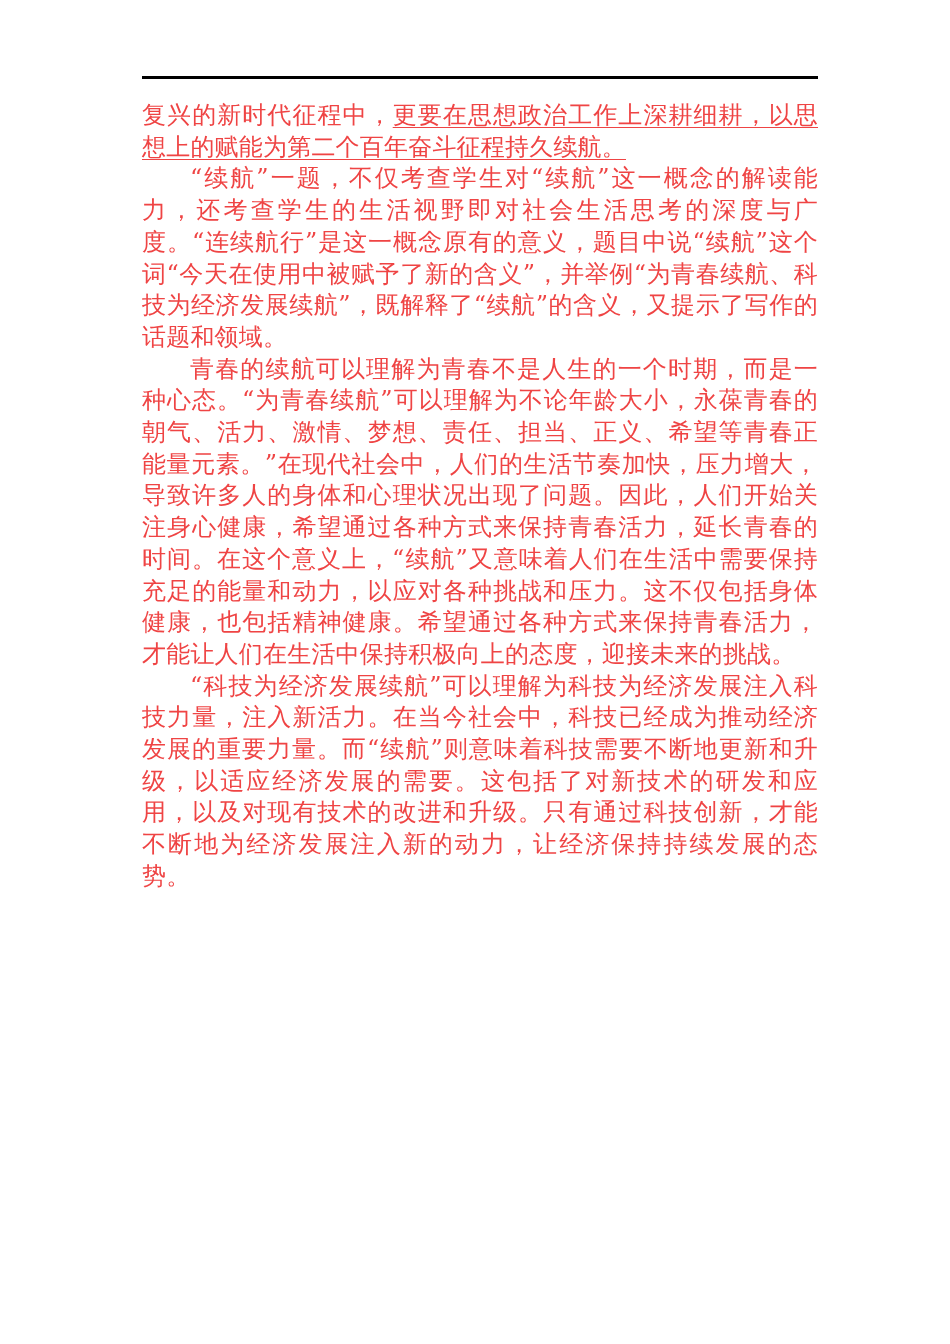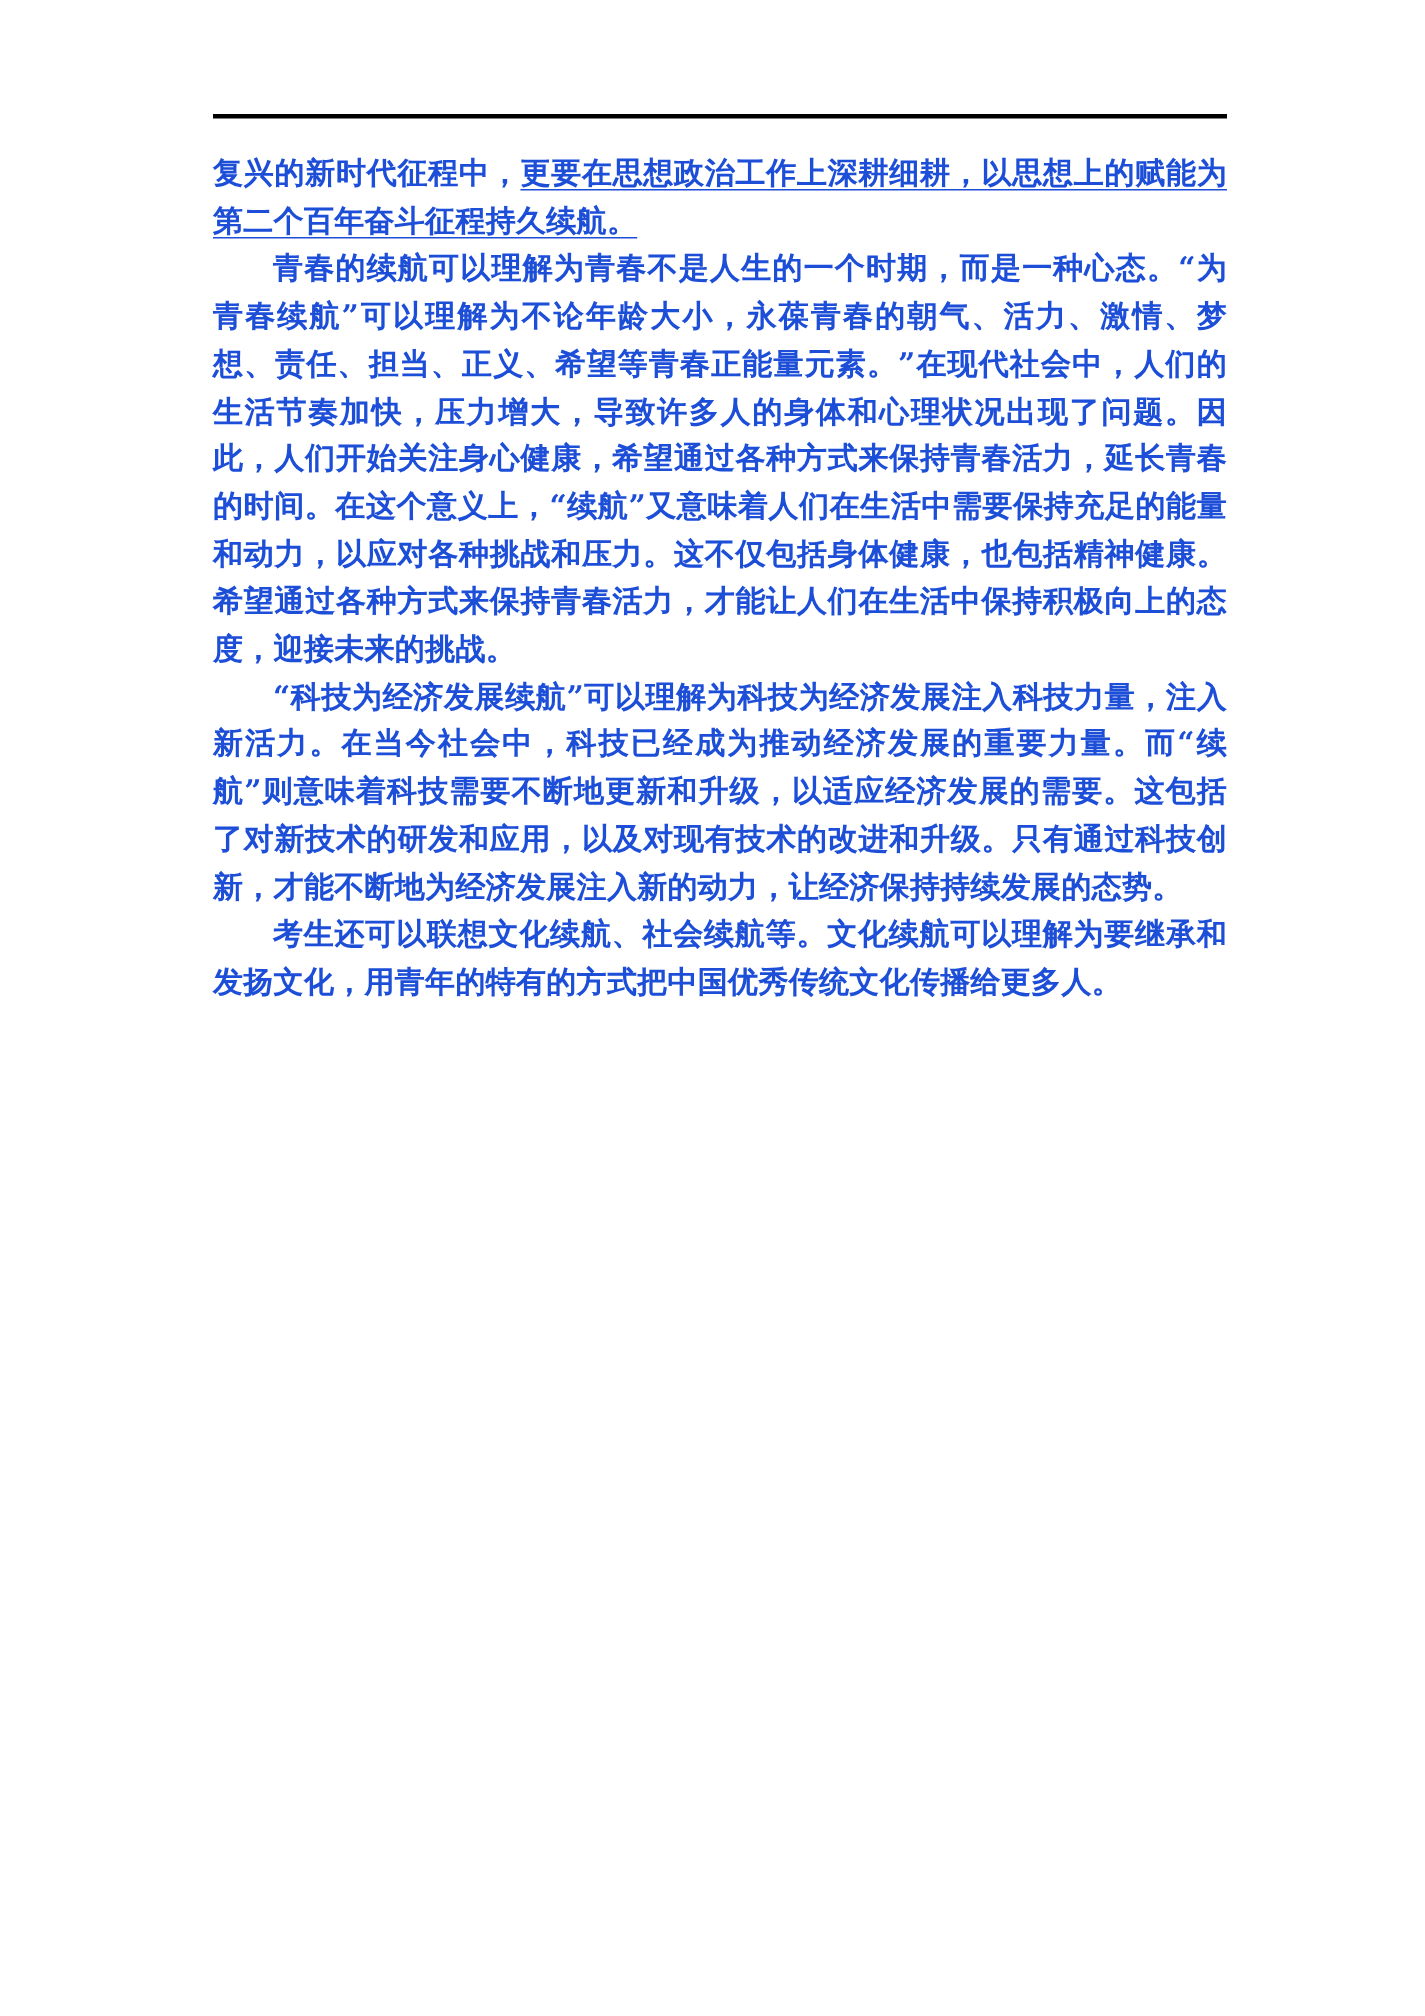--- a/index.html
+++ b/index.html
@@ -26,42 +26,41 @@
   }
   .doc-body {
     position: absolute;
     left: 142px;
     top: 100px;
     width: 676px;
   }
   .doc-body p {
     margin: 0;
     padding: 0;
-    font-size: 20px;
+    font-size: 24px;
     line-height: 31.7px;
     text-align: justify;
     text-align-last: left;
     letter-spacing: 0.2px;
     word-break: break-all;
-    color: #1d4ed8;
-    font-weight: bold;
+    color: #ef4444;
   }
   .doc-body p.indent {
     text-indent: 2em;
   }
   .u {
     text-decoration: underline;
     text-underline-offset: 4px;
     text-decoration-thickness: 1px;
   }
 </style>
 </head>
 <body>
 
 <div class="page">
   <div class="header-rule"></div>
   <div class="doc-body">
       <p><span>复兴的新时代征程中，</span><span class="u">更要在思想政治工作上深耕细耕，以思想上的赋能为第二个百年奋斗征程持久续航。</span></p>
+      <p class="indent"><span>“续航”一题，不仅考查学生对“续航”这一概念的解读能力，还考查学生的生活视野即对社会生活思考的深度与广度。“连续航行”是这一概念原有的意义，题目中说“续航”这个词“今天在使用中被赋予了新的含义”，并举例“为青春续航、科技为经济发展续航”，既解释了“续航”的含义，又提示了写作的话题和领域。</span></p>
       <p class="indent"><span>青春的续航可以理解为青春不是人生的一个时期，而是一种心态。“为青春续航”可以理解为不论年龄大小，永葆青春的朝气、活力、激情、梦想、责任、担当、正义、希望等青春正能量元素。”在现代社会中，人们的生活节奏加快，压力增大，导致许多人的身体和心理状况出现了问题。因此，人们开始关注身心健康，希望通过各种方式来保持青春活力，延长青春的时间。在这个意义上，“续航”又意味着人们在生活中需要保持充足的能量和动力，以应对各种挑战和压力。这不仅包括身体健康，也包括精神健康。希望通过各种方式来保持青春活力，才能让人们在生活中保持积极向上的态度，迎接未来的挑战。</span></p>
       <p class="indent"><span>“科技为经济发展续航”可以理解为科技为经济发展注入科技力量，注入新活力。在当今社会中，科技已经成为推动经济发展的重要力量。而“续航”则意味着科技需要不断地更新和升级，以适应经济发展的需要。这包括了对新技术的研发和应用，以及对现有技术的改进和升级。只有通过科技创新，才能不断地为经济发展注入新的动力，让经济保持持续发展的态势。</span></p>
-      <p class="indent"><span>考生还可以联想文化续航、社会续航等。文化续航可以理解为要继承和发扬文化，用青年的特有的方式把中国优秀传统文化传播给更多人。</span></p>
     </div>
 </div>
 
 </body></html>

